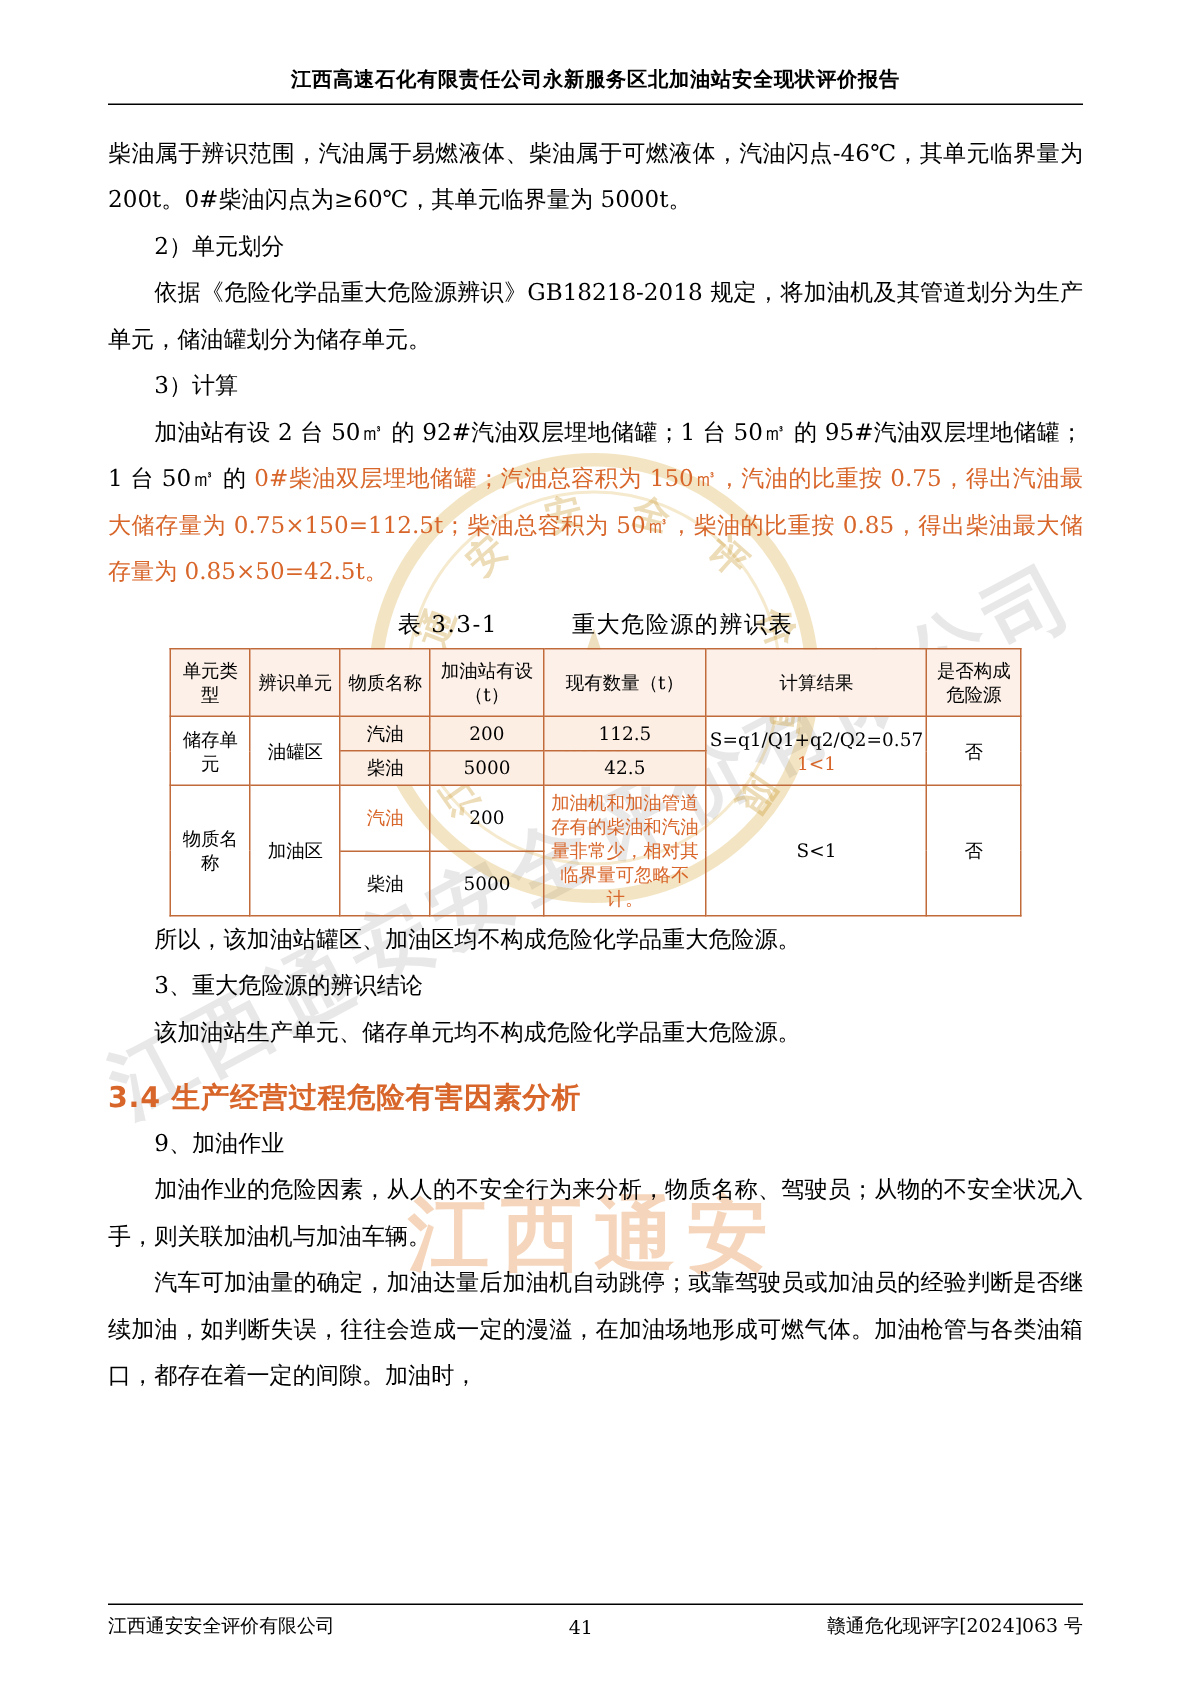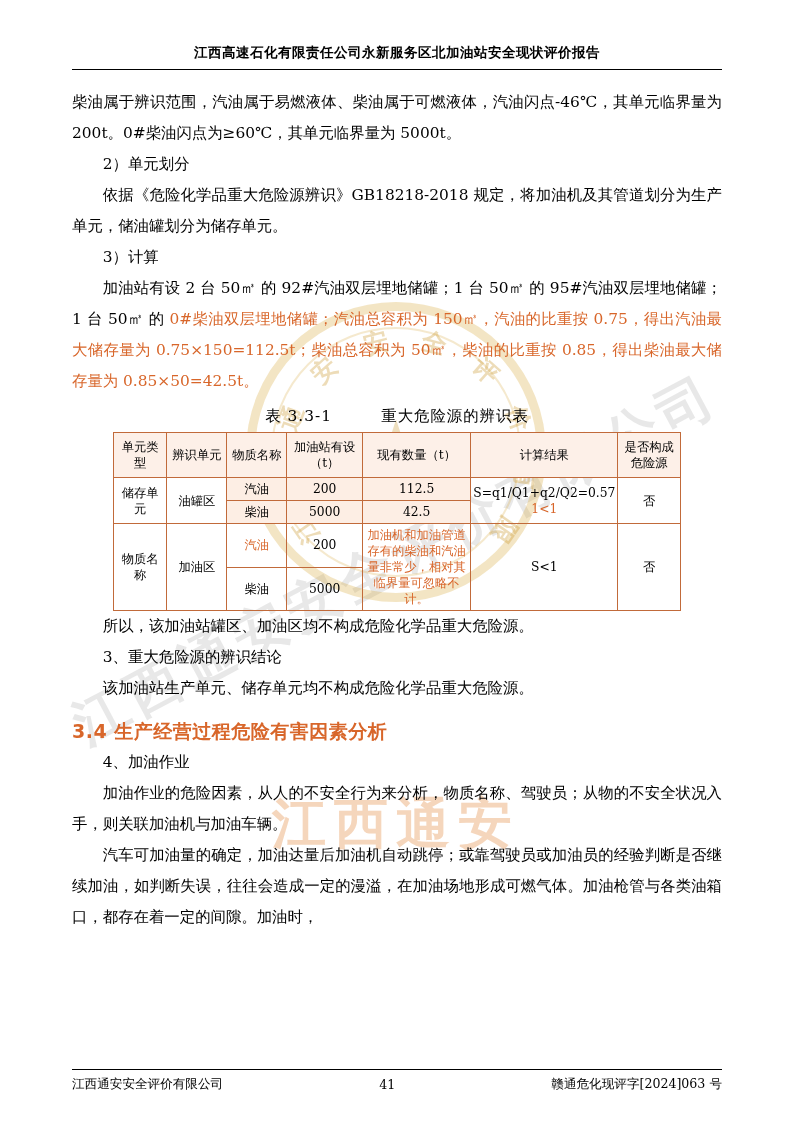--- a/index.html
+++ b/index.html
@@ -304,21 +304,21 @@
       </table>
 
     <p class="body indent"><span>所以，该加油站罐区、加油区均不构成危险化学品重大危险源。</span></p>
 
     <p class="body indent">3、重大危险源的辨识结论</p>
 
     <p class="body indent">该加油站生产单元、储存单元均不构成危险化学品重大危险源。</p>
 
     <h2 class="section">3.4 生产经营过程危险有害因素分析</h2>
 
-    <p class="body indent">4、加油作业</p>
+    <p class="body indent">9、加油作业</p>
 
     <p class="body indent">加油作业的危险因素，从人的不安全行为来分析，物质名称、驾驶员；从物的不安全状况入手，则关联加油机与加油车辆。</p>
 
     <p class="body indent">汽车可加油量的确定，加油达量后加油机自动跳停；或靠驾驶员或加油员的经验判断是否继续加油，如判断失误，往往会造成一定的漫溢，在加油场地形成可燃气体。加油枪管与各类油箱口，都存在着一定的间隙。加油时，</p>
 
   </div>
 
   <div class="footer">
     <span>江西通安安全评价有限公司</span>
     <span class="mid">41</span>

